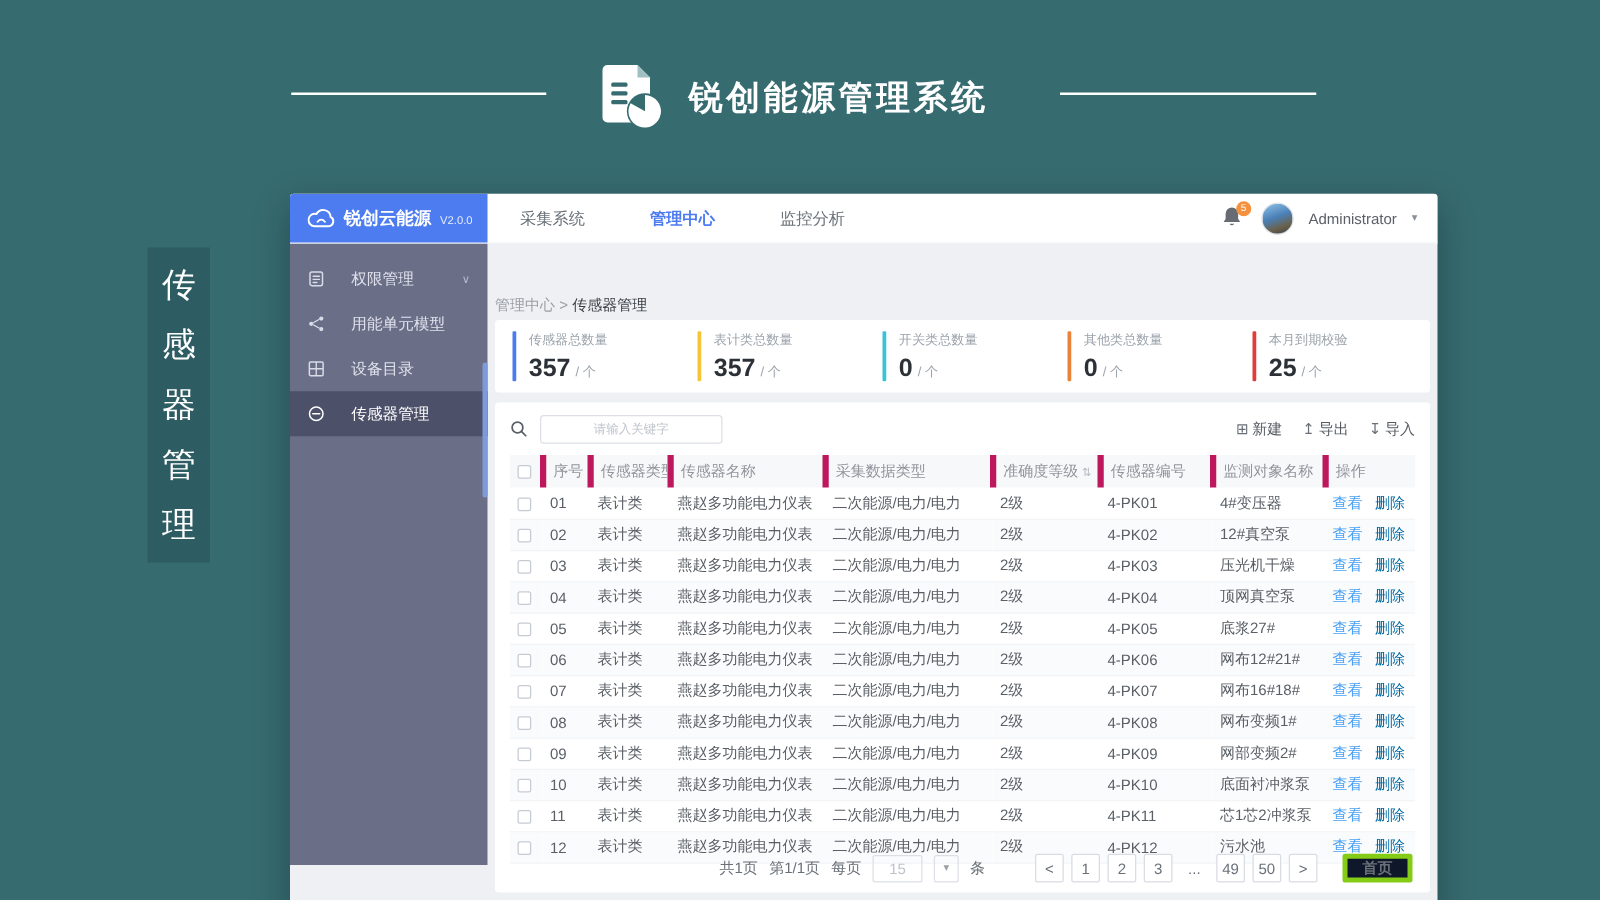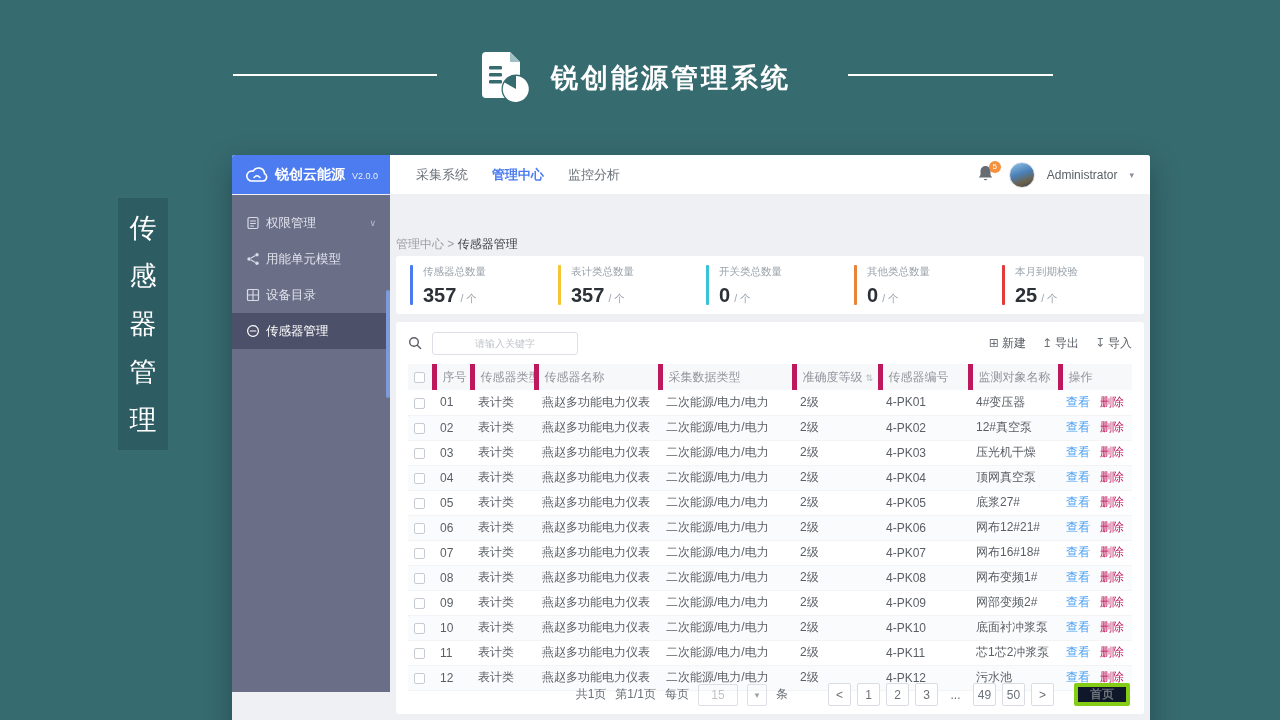--- a/index.html
+++ b/index.html
@@ -21,36 +21,36 @@
 
   
   .window { position:absolute; left:232px; top:155px; width:918px; height:644px; background:#eef0f4;
     border-radius:3px; overflow:hidden; box-shadow:0 10px 30px rgba(0,0,0,.28); }
 
   
   .navbar { height:40px; background:#fff; display:flex; align-items:stretch; border-bottom:1px solid #eef0f3; }
   .logo { width:158px; background:#4d7cf0; color:#fff; display:flex; align-items:center; gap:7px; padding-left:14px; flex:none; }
   .logo-name { font-size:14px; font-weight:bold; }
   .logo-ver { font-size:9px; opacity:.85; margin-top:3px; }
-  .nav-menu { display:flex; align-items:center; gap:24px; padding-left:26px; font-size:13px; color:#697077; }
+  .nav-menu { display:flex; align-items:center; gap:52px; padding-left:26px; font-size:13px; color:#697077; }
   .nav-item { cursor:pointer; }
   .nav-item.active { color:#4d7cf0; font-weight:bold; }
   .nav-right { margin-left:auto; display:flex; align-items:center; gap:12px; padding-right:16px; }
   .bell-wrap { position:relative; width:20px; height:22px; }
   .badge { position:absolute; top:-3px; right:-4px; min-width:12px; height:12px; background:#f5903d; color:#fff;
     border-radius:50%; font-size:8px; line-height:12px; text-align:center; }
   .avatar { width:26px; height:26px; border-radius:50%;
     background:linear-gradient(160deg,#8fc3ea 0%,#4a7fb5 45%,#6b6048 75%,#30404f 100%); border:1px solid #dfe3e8; }
   .user-name { font-size:12px; color:#5a6068; }
   .caret { font-size:9px; color:#8a9097; }
 
   
   .app-body { display:flex; height:497px; }
   .sidebar { width:158px; background:#6b6e87; flex:none; position:relative; padding-top:10px; }
-  .side-item { height:36px; display:flex; align-items:center; gap:6px; padding:0 14px; color:#dfe1ec; font-size:12.5px; cursor:pointer; }
+  .side-item { height:36px; display:flex; align-items:center; gap:21px; padding:0 14px; color:#dfe1ec; font-size:12.5px; cursor:pointer; }
   .side-item.active { background:#4d5069; color:#fff; }
   .side-item .chev { margin-left:auto; font-size:9px; color:#b9bccd; }
   .side-icon { width:14px; height:14px; flex:none; display:inline-flex; }
   .side-scroll { position:absolute; right:0; top:95px; width:4px; height:108px; background:#7d9bd8; border-radius:2px; }
 
   
   .main { flex:1; padding:10px 6px 8px; position:relative;margin-top:31px; }
   .breadcrumb { font-size:12px; color:#9aa0a6; height:20px; }
   .breadcrumb .cur { color:#3a3f45; }
 
@@ -76,21 +76,21 @@
 
   table { width:100%; border-collapse:collapse; table-layout:fixed; margin-top:8px; font-size:12px; }
   thead th { height:26px; background:#f7f8fa; color:#90959c; font-weight:normal; text-align:left; padding:0 6px;
     white-space:nowrap; overflow:hidden; }
   thead th + th { border-left:5px solid #be185d; }
   .th-ico { font-size:9px; color:#b4b9c0; margin-left:3px; }
   tbody td { height:25px; color:#5a5f66; padding:0 6px; border-bottom:1px solid #f2f4f6; white-space:nowrap; overflow:hidden; }
   tbody tr:nth-child(even) td { background:#fafbfc; }
   .cbx { display:inline-block; width:11px; height:11px; border:1px solid #c6cbd3; border-radius:2px; background:#fff; vertical-align:middle; cursor:pointer; }
   .op-view { color:#4aa0f5; margin-right:10px; cursor:pointer; }
-  .op-del  { color:#be185d; cursor:pointer; }
+  .op-del  { color:#0369a1; cursor:pointer; }
 
   
   .pagination { position:absolute; left:12px; right:14px; bottom:8px; display:flex; align-items:center;
     justify-content:flex-end; font-size:12px; color:#6a7078; }
   .pg-info { display:flex; align-items:center; gap:9px; margin-right:40px; }
   .pp-box { width:40px; height:22px; border:1px solid #dcdfe6; border-radius:2px; color:#bfc4cb;
     display:inline-flex; align-items:center; justify-content:center; }
   .pp-caret { width:20px; height:22px; border:1px solid #dcdfe6; border-radius:2px; color:#9aa0a6; font-size:9px;
     display:inline-flex; align-items:center; justify-content:center; }
   .pager { display:flex; align-items:center; gap:6px; }

